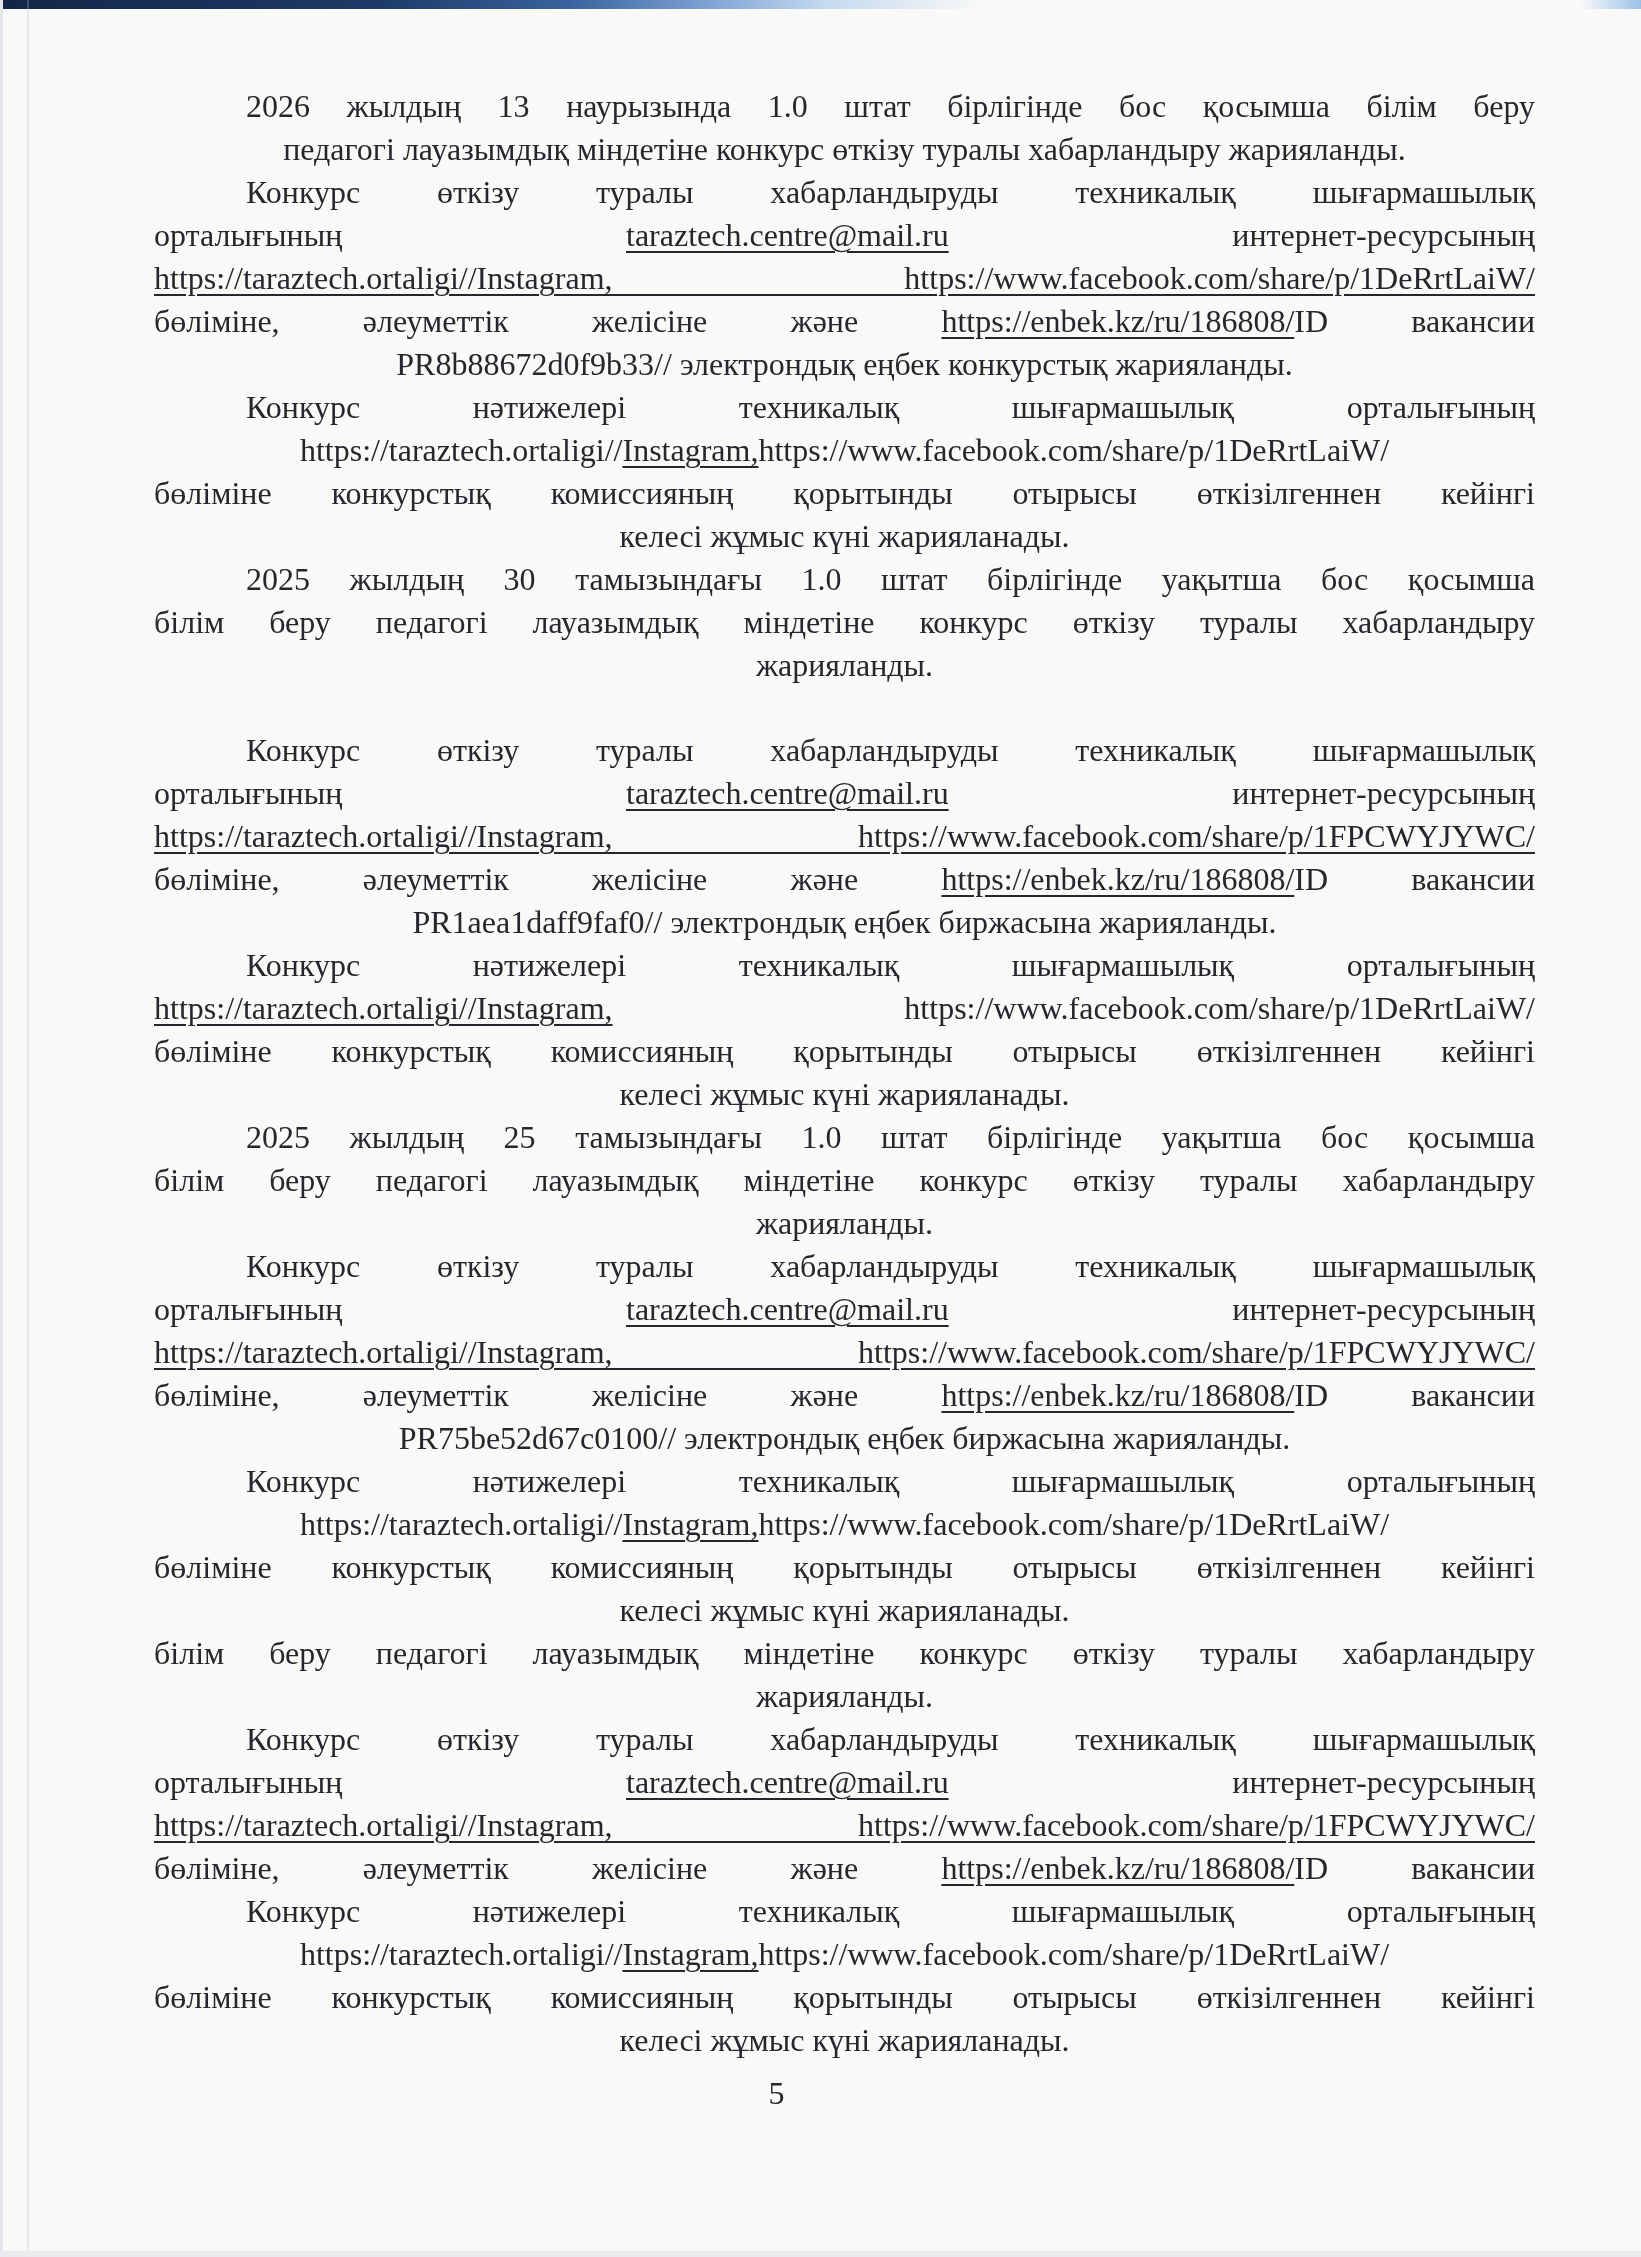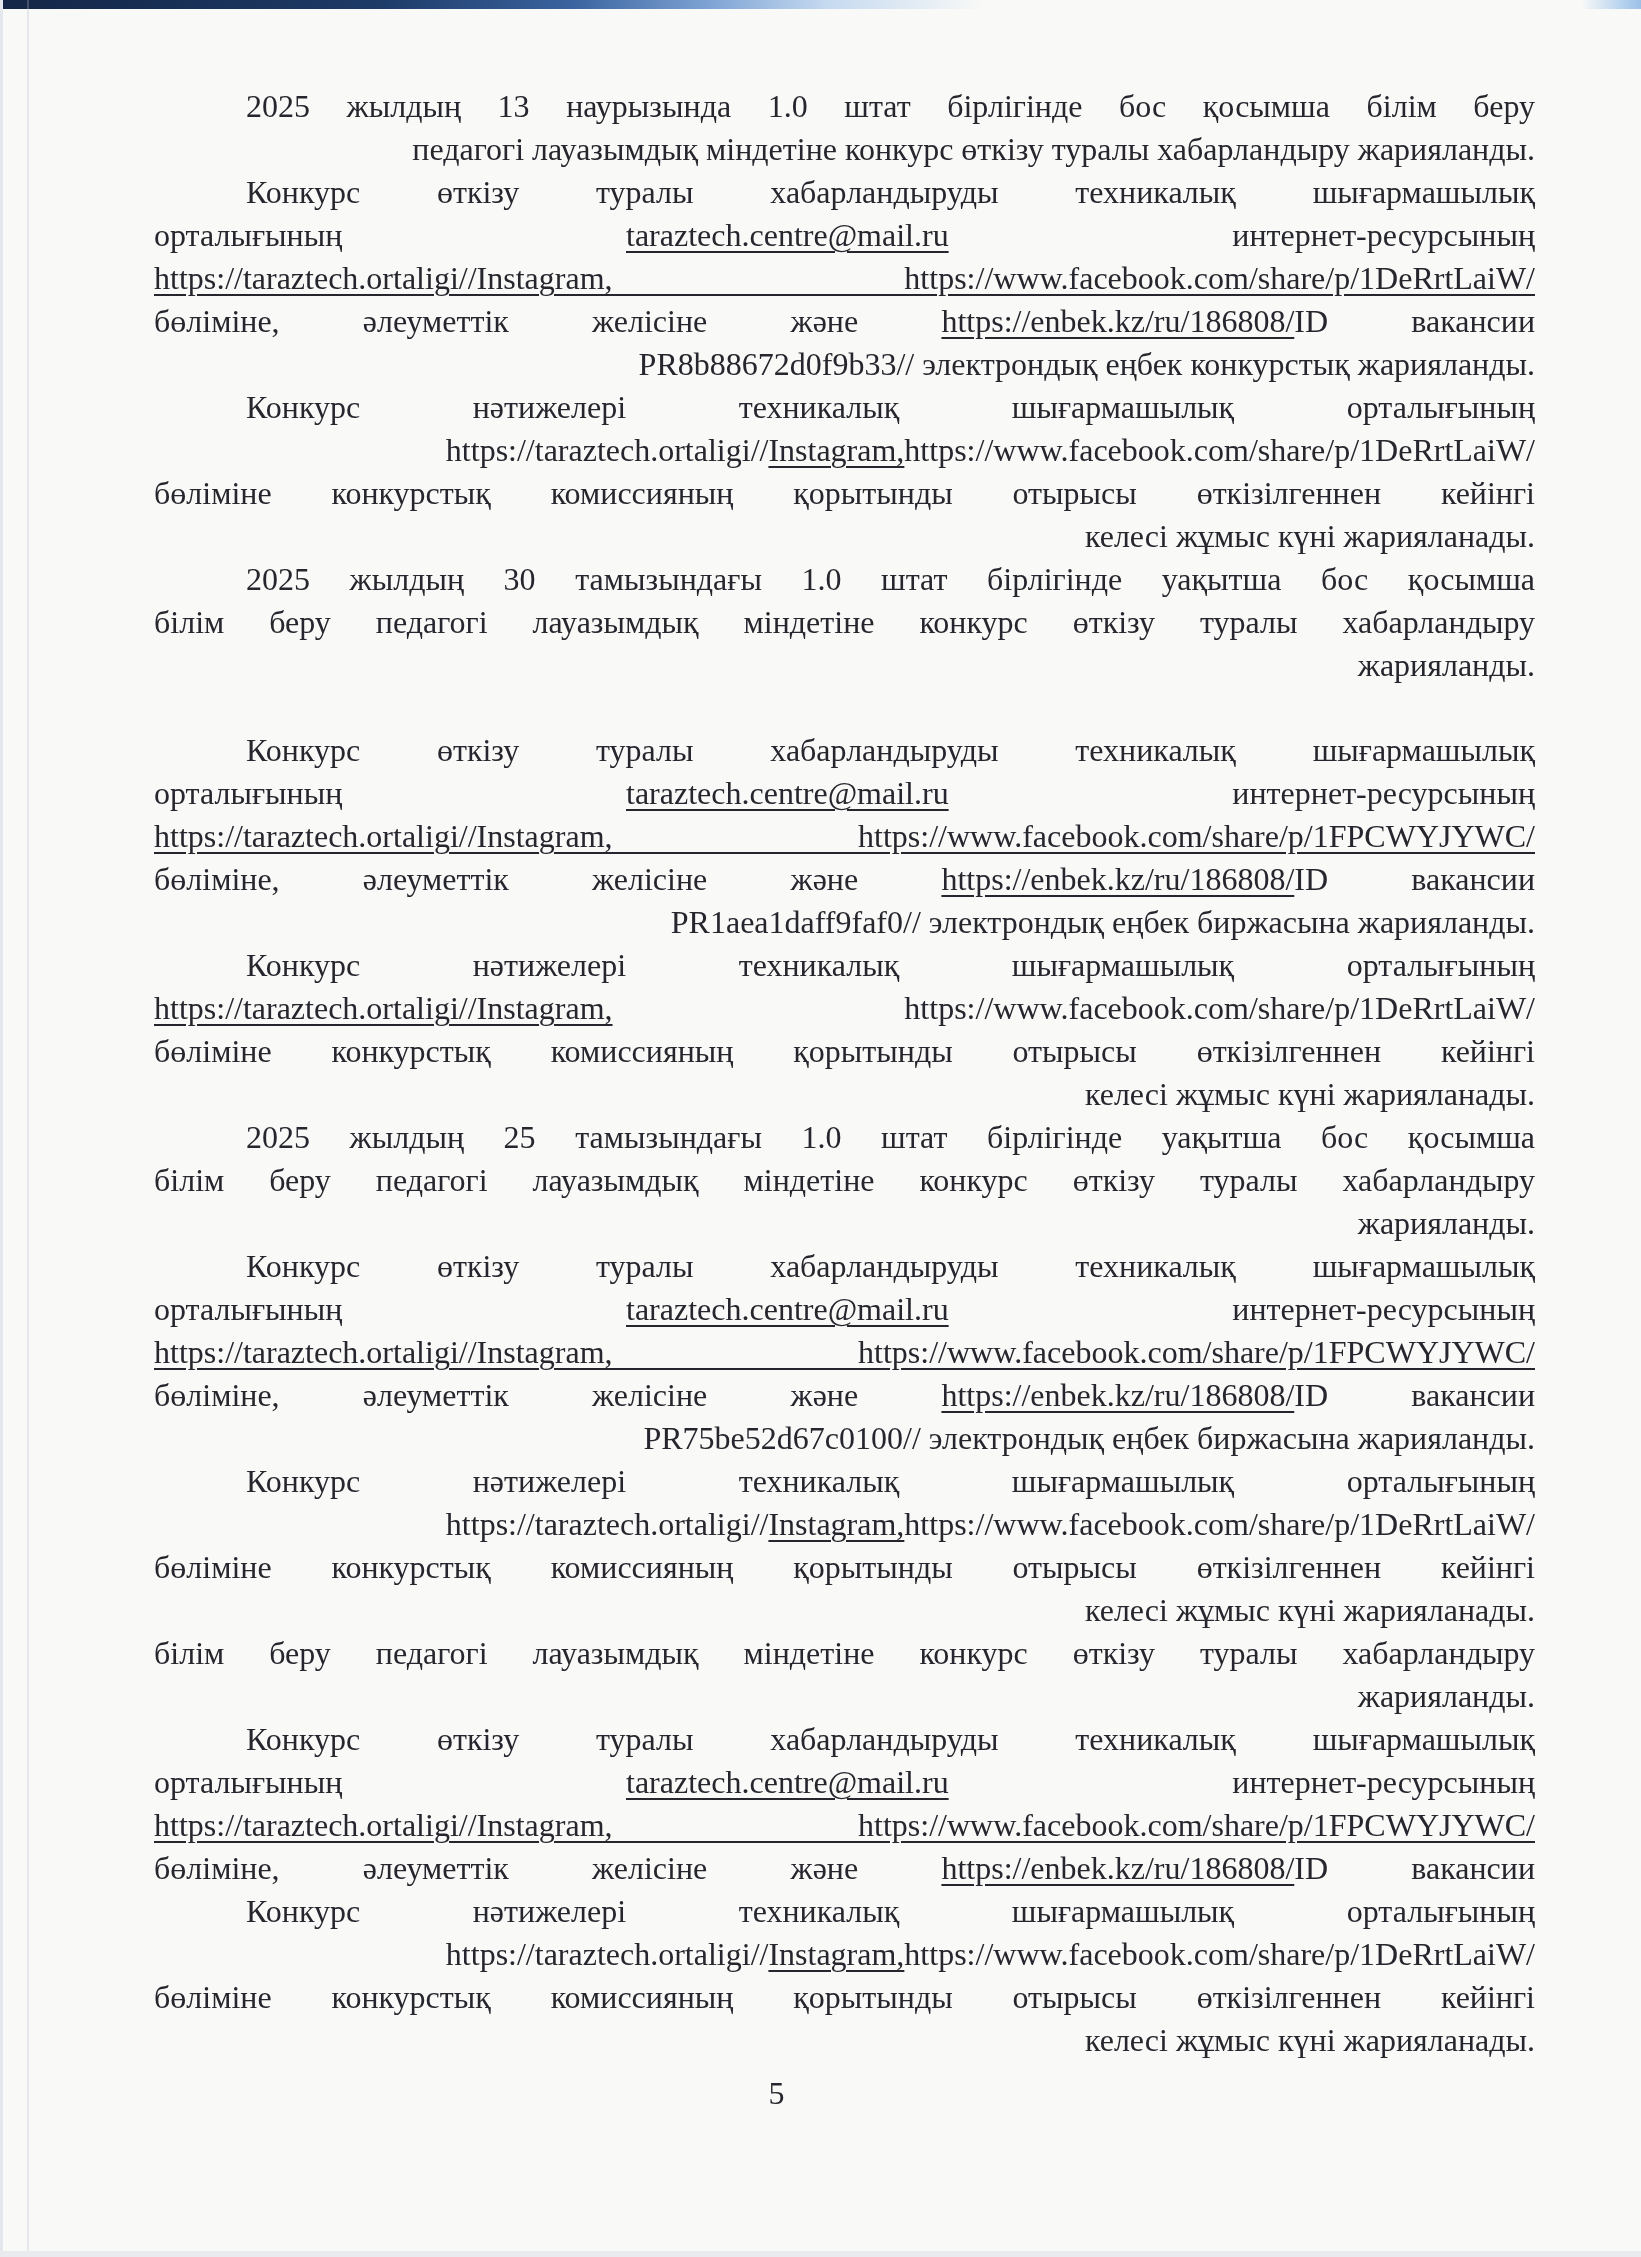--- a/index.html
+++ b/index.html
@@ -28,21 +28,21 @@
   .content{
     position:absolute;
     left:154px;top:85px;width:1381px;
   }
   .para{margin:0;}
   .para.space-before{margin-top:42px;}
   .line{
     font-size:32px;
     line-height:43px;
     min-height:43px;
-    text-align:right;
+    text-align:center;
     text-justify:inter-word;
   }
   .line.j{
     text-align:justify;
     text-align-last:justify;
   }
   .line.ind{padding-left:92px;}
   .u{
     text-decoration:underline;
     text-decoration-thickness:1.9px;
@@ -62,21 +62,21 @@
 
 <div class="edge-top"></div>
 <div class="edge-top-right"></div>
 <div class="edge-left"></div>
 <div class="edge-crease"></div>
 <div class="edge-bottom"></div>
 
 <div class="content">
 
 <div class="para">
-      <div class="line j ind"><span>2025 жылдың 13 наурызында 1.0 штат бірлігінде бос қосымша білім беру</span></div>
+      <div class="line j ind"><span>2026 жылдың 13 наурызында 1.0 штат бірлігінде бос қосымша білім беру</span></div>
       <div class="line"><span>педагогі лауазымдық міндетіне конкурс өткізу туралы хабарландыру жарияланды.</span></div>
     </div>
     <div class="para">
       <div class="line j ind"><span>Конкурс өткізу туралы хабарландыруды техникалық шығармашылық</span></div>
       <div class="line j"><span>орталығының </span><span class="u">taraztech.centre@mail.ru</span><span> интернет-ресурсының</span></div>
       <div class="line j"><span class="u">https://taraztech.ortaligi//Instagram, https://www.facebook.com/share/p/1DeRrtLaiW/</span></div>
       <div class="line j"><span>бөліміне, әлеуметтік желісіне және </span><span class="u">https://enbek.kz/ru/186808/</span><span>ID вакансии</span></div>
       <div class="line"><span>PR8b88672d0f9b33// электрондық еңбек конкурстық жарияланды.</span></div>
     </div>
     <div class="para">

